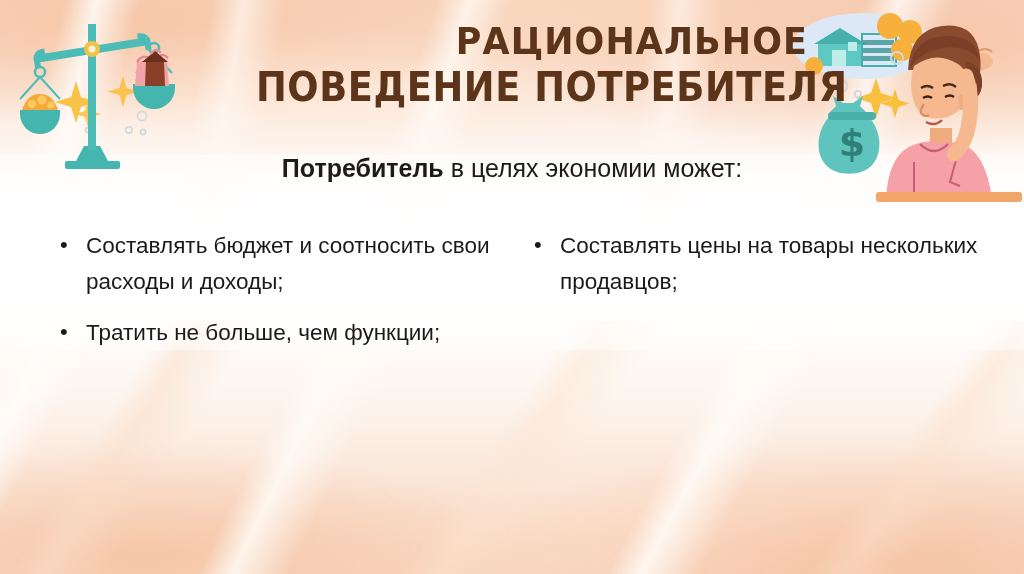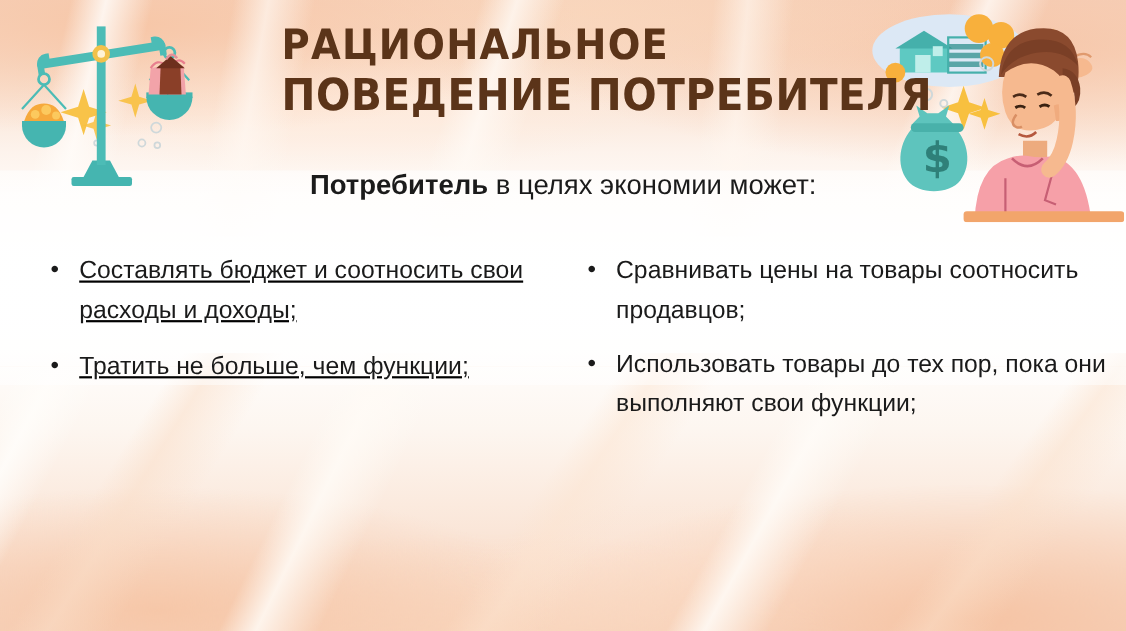--- a/index.html
+++ b/index.html
@@ -87,21 +87,21 @@
       rgba(255,255,255,.92) 64%,
       rgba(255,255,255,.5) 100%);
   }
 
   
   .title-block {
     position: absolute;
     left: 232px;
     top: 18px;
     width: 600px;
-    text-align: left;
+    text-align: right;
     z-index: 6;
   }
   .title-line {
     display: block;
     color: #5b3419;
     font-family: "DejaVu Sans", sans-serif;
     font-weight: bold;
     font-size: 38px;
     line-height: 46px;
     letter-spacing: 1.2px;
@@ -137,21 +137,21 @@
     top: 228px;
     width: 1024px;
     height: 330px;
     display: flex;
     z-index: 6;
   }
   .col {
     box-sizing: border-box;
     flex: 0 0 50%;
   }
-  .col-left  { padding-left: 42px;  padding-right: 16px; text-decoration: underline; }
+  .col-left  { padding-left: 56px;  padding-right: 16px; }
   .col-right { padding-left: 530px; padding-right: 12px; }
   .col-right { padding-left: 18px; }
 
   ul.bullets {
     list-style: none;
     margin: 0;
     padding: 0;
   }
   ul.bullets li {
     position: relative;
@@ -336,20 +336,19 @@
 
     <div class="col col-left">
       <ul class="bullets">
         <li>Составлять бюджет и соотносить свои расходы и доходы;</li>
         <li>Тратить не больше, чем функции;</li>
       </ul>
     </div>
 
     <div class="col col-right">
       <ul class="bullets">
-        <li>Сравнивать цены на товары соотносить продавцов;</li>
-        <li>Использовать товары до тех пор, пока они выполняют свои функции;</li>
+        <li>Составлять цены на товары нескольких продавцов;</li>
       </ul>
     </div>
 
   </div>
 
 </div>
 
 </body></html>

